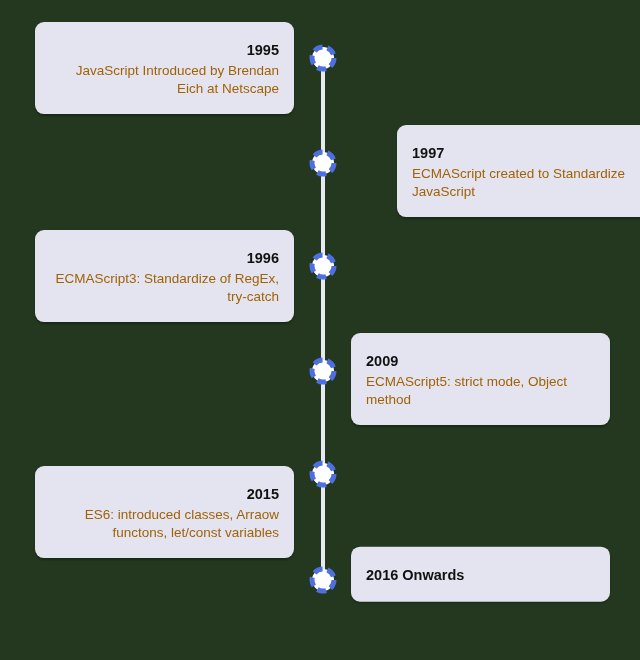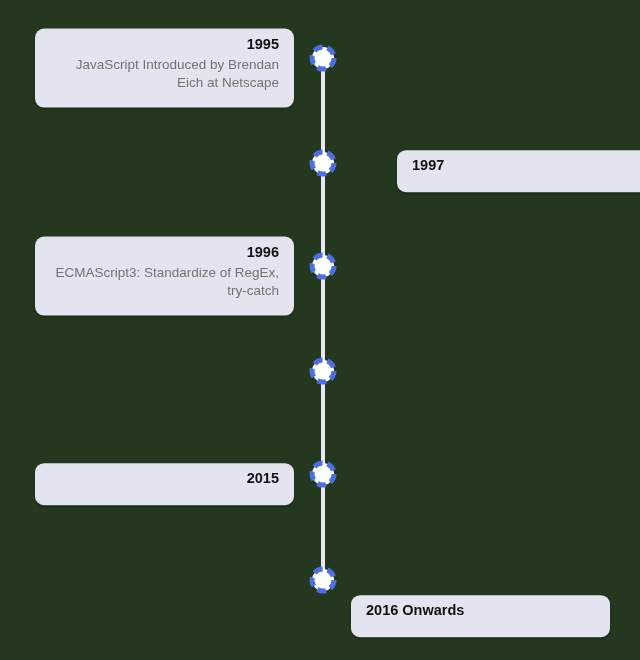--- a/index.html
+++ b/index.html
@@ -45,21 +45,21 @@
     height: 28px;
   }
 
   
   .card {
     position: absolute;
     width: 259px;
     background: #e4e4f0;
     border-radius: 9px;
     box-sizing: border-box;
-    padding: 6px 15px 15px 15px;
+    padding: 19px 15px 15px 15px;
     transform: translateY(-50%);
     box-shadow: 0 1px 2px rgba(0,0,0,0.28);
   }
   .card.left {
     left: 35px;
     text-align: right;
   }
   .card.right {
     left: 351px;
     text-align: left;
@@ -68,21 +68,21 @@
   .card-year {
     font-size: 14.5px;
     font-weight: bold;
     color: #111111;
     line-height: 1.35;
     margin: 0 0 1px 0;
   }
   .card-desc {
     font-size: 13.5px;
     font-weight: normal;
-    color: #737373;
+    color: #a16207;
     line-height: 1.38;
     margin: 0;
     white-space: pre-line;
   }
 </style>
 </head>
 <body>
 
 <div id="timeline">
 
@@ -94,54 +94,63 @@
 Eich at Netscape</div>
   </div>
   <div class="node" style="top:58px;">
     <svg viewBox="0 0 28 28">
       <circle cx="14" cy="14" r="11" fill="#ffffff" stroke="#4d6fe0" stroke-width="5" stroke-dasharray="9 5" stroke-linecap="butt"></circle>
     </svg>
   </div>
 
   <div class="card right" style="top:171px;margin-left:46px;">
     <div class="card-year">1997</div>
+    <div class="card-desc">ECMAScript created to Standardize
+JavaScript</div>
   </div>
   <div class="node" style="top:163px;">
     <svg viewBox="0 0 28 28">
       <circle cx="14" cy="14" r="11" fill="#ffffff" stroke="#4d6fe0" stroke-width="5" stroke-dasharray="9 5" stroke-linecap="butt"></circle>
     </svg>
   </div>
 
   <div class="card left" style="top:276px;">
     <div class="card-year">1996</div>
     <div class="card-desc">ECMAScript3: Standardize of RegEx,
 try-catch</div>
   </div>
   <div class="node" style="top:266px;">
     <svg viewBox="0 0 28 28">
       <circle cx="14" cy="14" r="11" fill="#ffffff" stroke="#4d6fe0" stroke-width="5" stroke-dasharray="9 5" stroke-linecap="butt"></circle>
     </svg>
   </div>
 
+  <div class="card right" style="top:379px;">
+    <div class="card-year">2009</div>
+    <div class="card-desc">ECMAScript5: strict mode, Object
+method</div>
+  </div>
   <div class="node" style="top:371px;">
     <svg viewBox="0 0 28 28">
       <circle cx="14" cy="14" r="11" fill="#ffffff" stroke="#4d6fe0" stroke-width="5" stroke-dasharray="9 5" stroke-linecap="butt"></circle>
     </svg>
   </div>
 
-  <div class="card left" style="top:484px;">
+  <div class="card left" style="top:512px;">
     <div class="card-year">2015</div>
+    <div class="card-desc">ES6: introduced classes, Arraow
+functons, let/const variables</div>
   </div>
   <div class="node" style="top:474px;">
     <svg viewBox="0 0 28 28">
       <circle cx="14" cy="14" r="11" fill="#ffffff" stroke="#4d6fe0" stroke-width="5" stroke-dasharray="9 5" stroke-linecap="butt"></circle>
     </svg>
   </div>
 
-  <div class="card right" style="top:616px;">
+  <div class="card right" style="top:574px;">
     <div class="card-year">2016 Onwards</div>
   </div>
   <div class="node" style="top:580px;">
     <svg viewBox="0 0 28 28">
       <circle cx="14" cy="14" r="11" fill="#ffffff" stroke="#4d6fe0" stroke-width="5" stroke-dasharray="9 5" stroke-linecap="butt"></circle>
     </svg>
   </div>
 
 </div>
 

